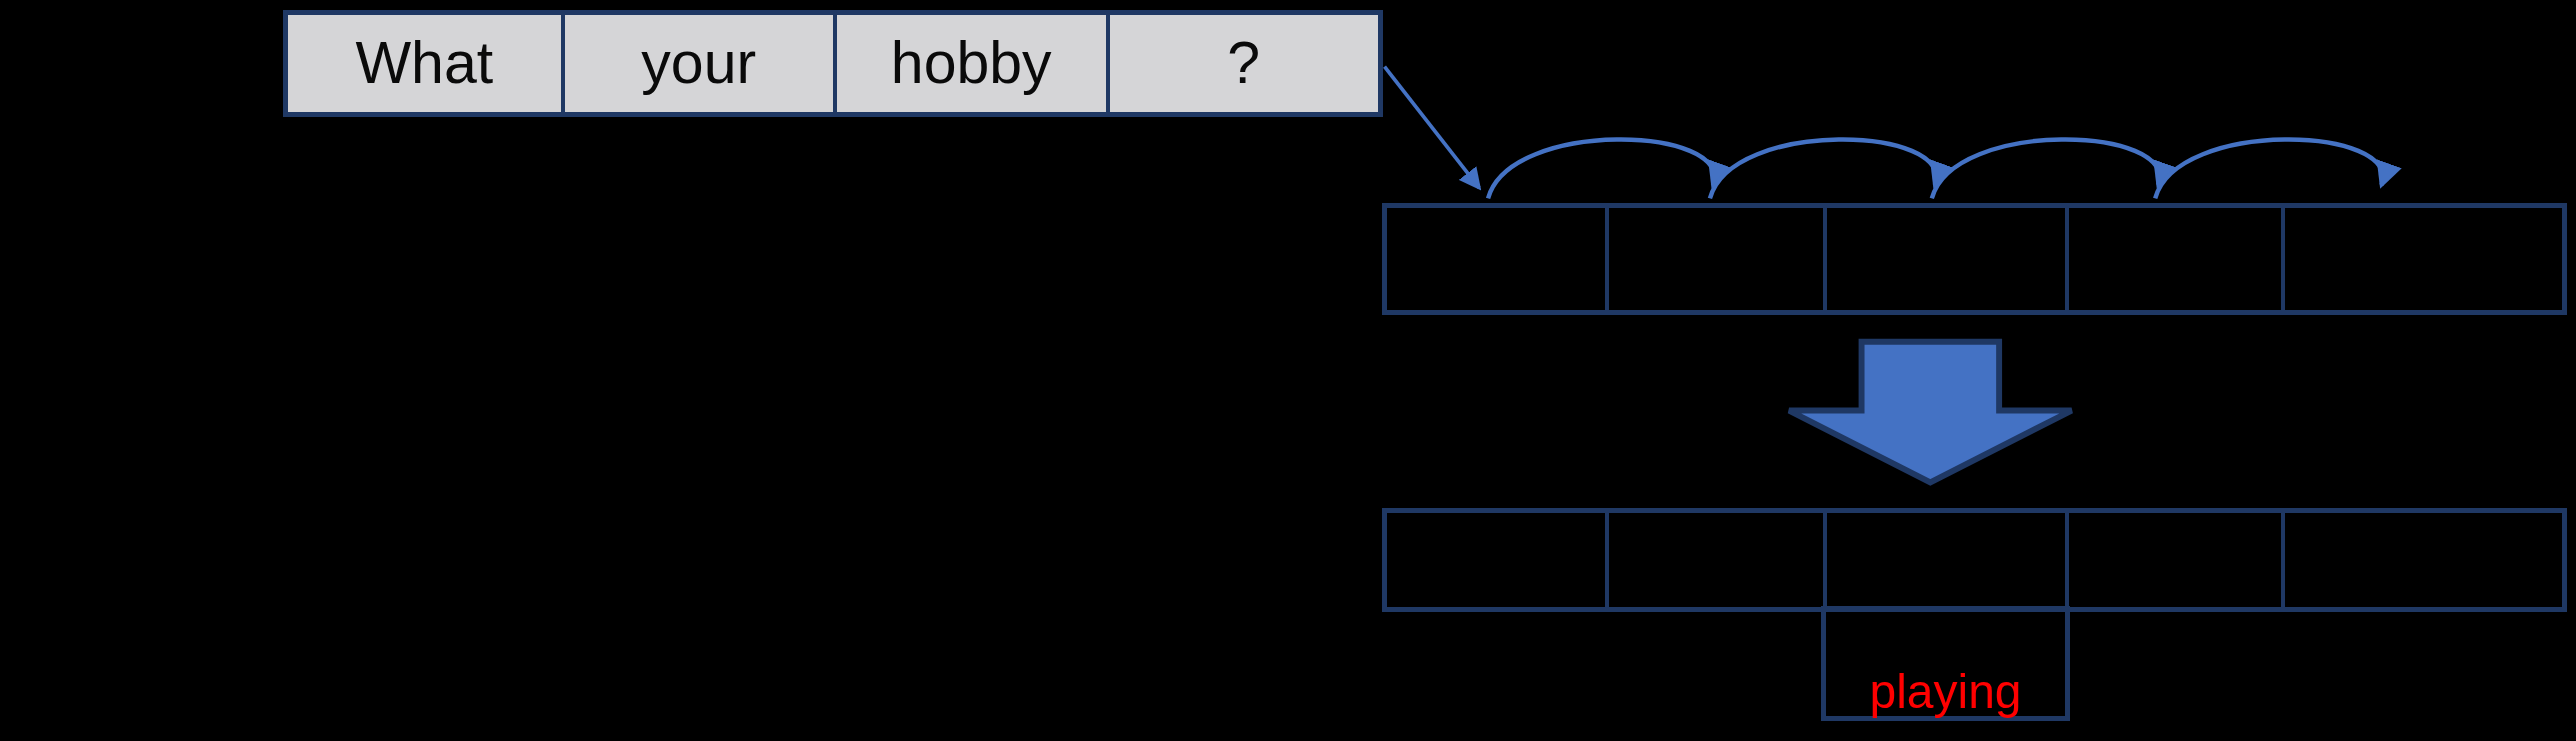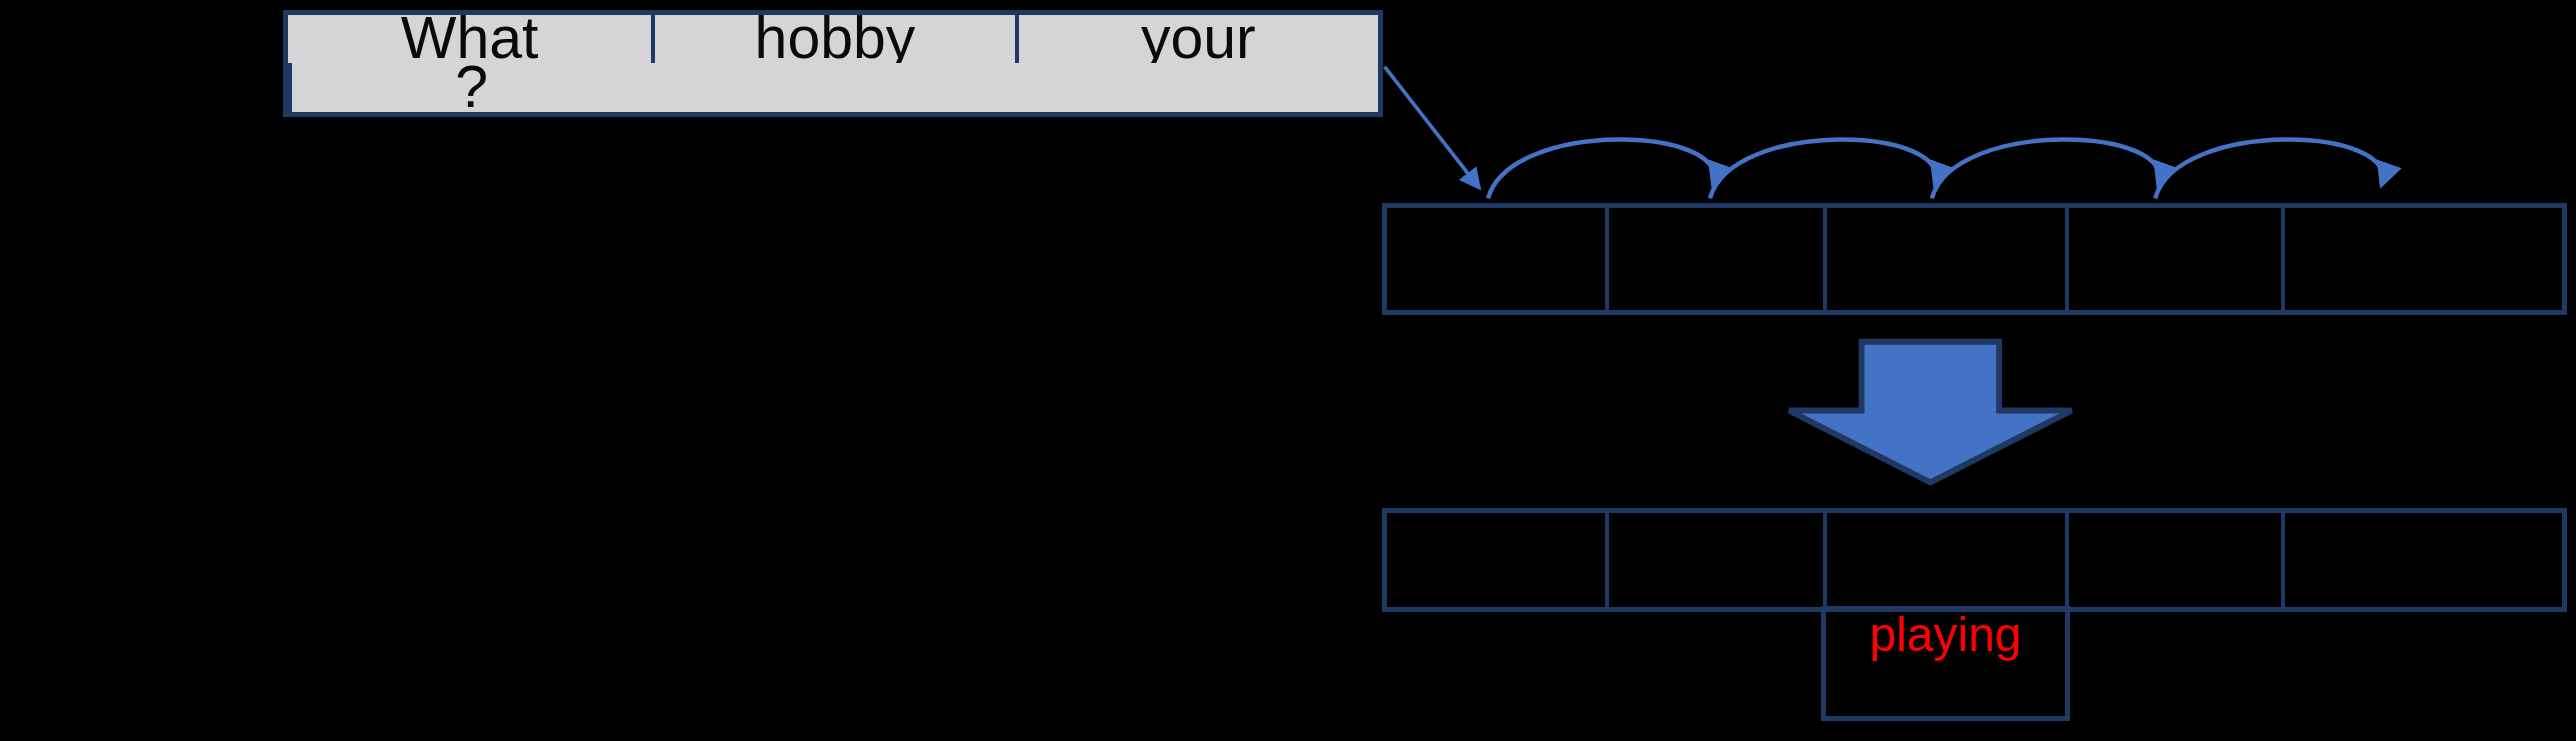--- a/index.html
+++ b/index.html
@@ -21,21 +21,21 @@
     position:relative;
     width:2576px;height:742px;
     background:var(--background);
   }
 
   
   .word-row{
     position:absolute;
     left:283px;top:9.6px;width:1100px;height:107px;
     display:grid;
-    grid-template-columns:repeat(3,1fr);
+    grid-template-columns:repeat(4,1fr);
     background:var(--box-fill);
     border:5.2px solid var(--box-border);
   }
   .word-cell{
     display:flex;align-items:center;justify-content:center;
     border-left:4.4px solid var(--box-border);
     overflow:hidden;
   }
   .word-cell:first-child{border-left:none;}
   .word-label{
@@ -59,21 +59,21 @@
     border-left:4.4px solid var(--box-border);
   }
   .vector-cell:first-child{border-left:none;}
 
   
   .output-box{
     position:absolute;
     left:1821px;top:606px;width:249px;height:115px;
     border:5.2px solid var(--box-border);
     background:transparent;
-    display:flex;align-items:flex-start;justify-content:center;
+    display:flex;align-items:flex-end;justify-content:center;
   }
   .output-label{
     font-size:48px;line-height:1;
     color:var(--output-text);
     white-space:nowrap;
   }
 
   
   .overlay{
     position:absolute;left:0;top:0;
@@ -93,24 +93,24 @@
 </head>
 <body>
 
 <div class="stage">
 
   <div class="word-row">
     <div class="word-cell">
       <span class="word-label">What</span>
     </div>
     <div class="word-cell">
-      <span class="word-label">hobby</span>
+      <span class="word-label">your</span>
     </div>
     <div class="word-cell">
-      <span class="word-label">your</span>
+      <span class="word-label">hobby</span>
     </div>
     <div class="word-cell">
       <span class="word-label">?</span>
     </div>
   </div>
 
   <div class="vector-row top">
     <div class="vector-cell"></div>
     <div class="vector-cell"></div>
     <div class="vector-cell"></div>

